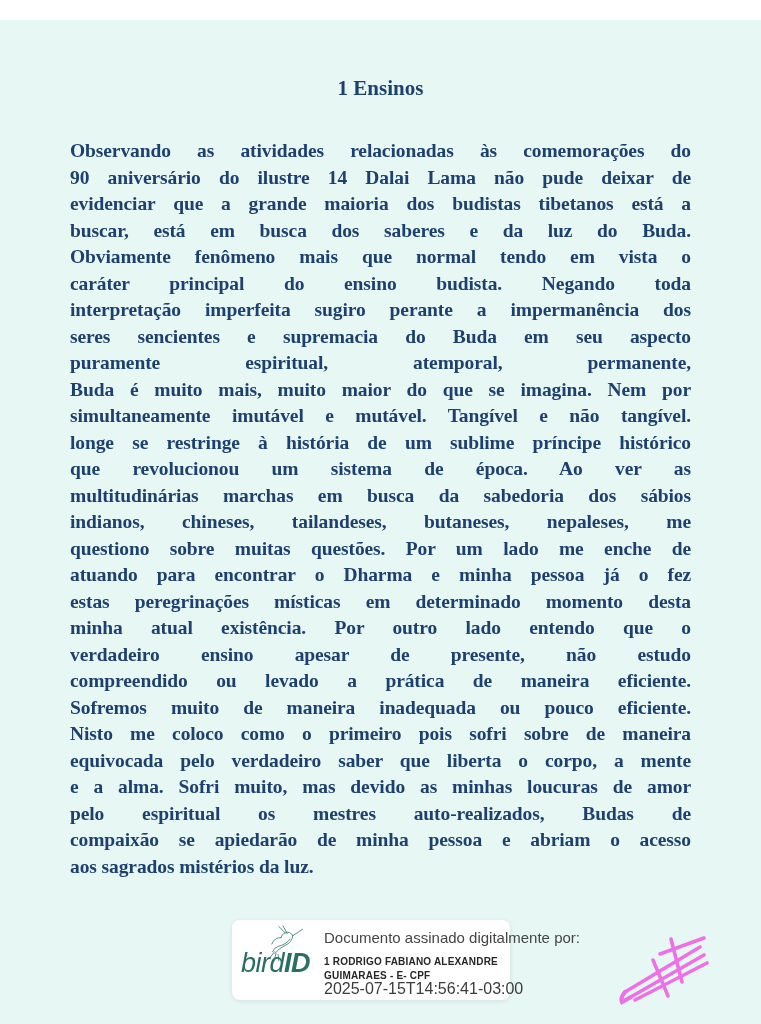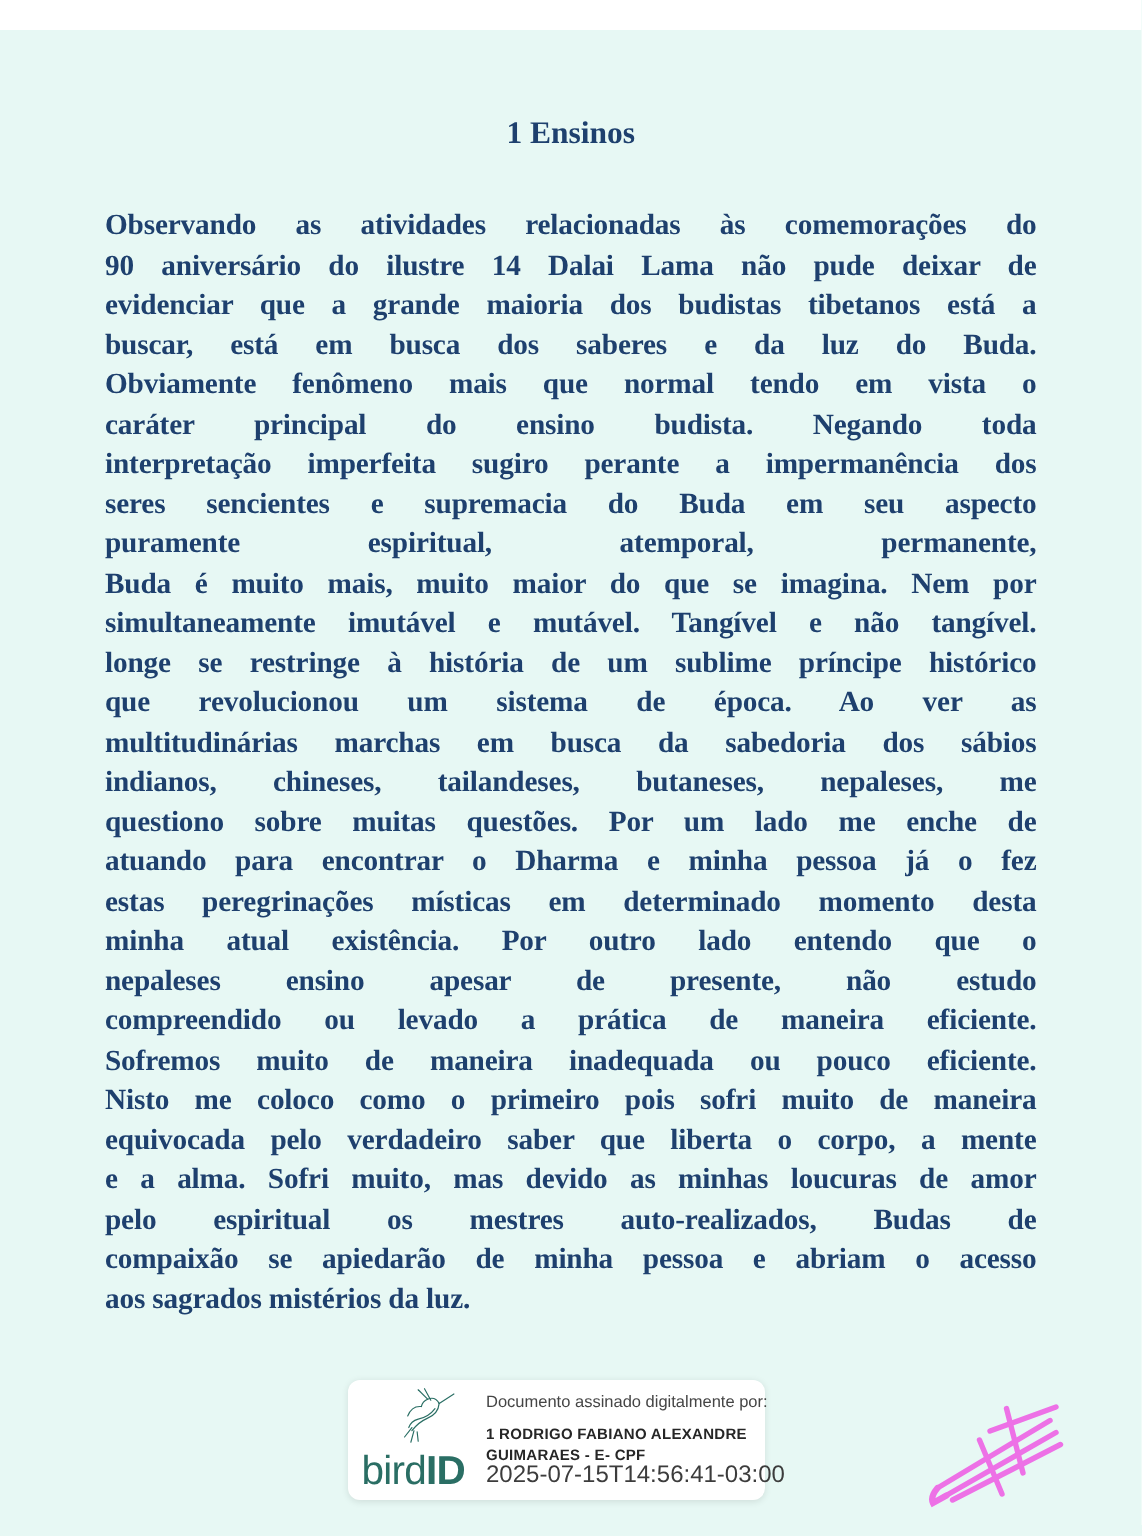--- a/index.html
+++ b/index.html
@@ -61,36 +61,37 @@
     flex: 0 0 92px;
   }
   .bird-svg {
     position: absolute;
     top: 4px;
     left: 30px;
     color: var(--logo-teal, #2a6e64);
   }
   .logo-text {
     position: absolute;
-    bottom: 6px;
+    bottom: 23px;
     left: 9px;
     color: var(--logo-teal, #2a6e64);
     font-size: 27px;
     line-height: 27px;
     letter-spacing: -0.5px;
+    font-style: italic;
   }
   .bird-word { font-weight: 400; }
   .id-word { font-weight: 700; }
   .badge-right {
     flex: 1;
     padding: 9px 8px 8px 0;
     color: var(--badge-text, #2f2f2f);
   }
   .sig-header {
-    font-size: 11px;
+    font-size: 15px;
     color: #454545;
     margin-bottom: 9px;
     white-space: nowrap;
   }
   .sig-name {
     font-size: 10px;
     font-weight: 700;
     line-height: 13.5px;
     letter-spacing: 0.2px;
     color: #262626;
@@ -129,24 +130,24 @@
     <div class="line">Buda é muito mais, muito maior do que se imagina. Nem por</div>
     <div class="line">simultaneamente imutável e mutável. Tangível e não tangível.</div>
     <div class="line">longe se restringe à história de um sublime príncipe histórico</div>
     <div class="line">que revolucionou um sistema de época. Ao ver as</div>
     <div class="line">multitudinárias marchas em busca da sabedoria dos sábios</div>
     <div class="line">indianos, chineses, tailandeses, butaneses, nepaleses, me</div>
     <div class="line">questiono sobre muitas questões. Por um lado me enche de</div>
     <div class="line">atuando para encontrar o Dharma e minha pessoa já o fez</div>
     <div class="line">estas peregrinações místicas em determinado  momento desta</div>
     <div class="line">minha atual existência. Por outro lado entendo que o</div>
-    <div class="line">nepaleses ensino apesar de presente, não estudo</div>
+    <div class="line">verdadeiro ensino apesar de presente, não estudo</div>
     <div class="line">compreendido ou levado a prática de maneira eficiente.</div>
     <div class="line">Sofremos muito de maneira inadequada ou pouco eficiente.</div>
-    <div class="line">Nisto me coloco como o primeiro pois sofri muito de maneira</div>
+    <div class="line">Nisto me coloco como o primeiro pois sofri sobre de maneira</div>
     <div class="line">equivocada pelo verdadeiro saber que liberta o corpo, a mente</div>
     <div class="line">e a alma. Sofri muito, mas devido as minhas loucuras de amor</div>
     <div class="line">pelo espiritual os mestres auto-realizados, Budas de</div>
     <div class="line">compaixão se apiedarão de minha pessoa e abriam o acesso</div>
     <div class="line last">aos sagrados mistérios da luz.</div>
   </div>
 
   <div class="badge">
     <div class="badge-left">
       <svg class="bird-svg" width="42" height="40" viewBox="0 0 60 54" fill="none" stroke="currentColor" stroke-width="1.1" stroke-linecap="round">

